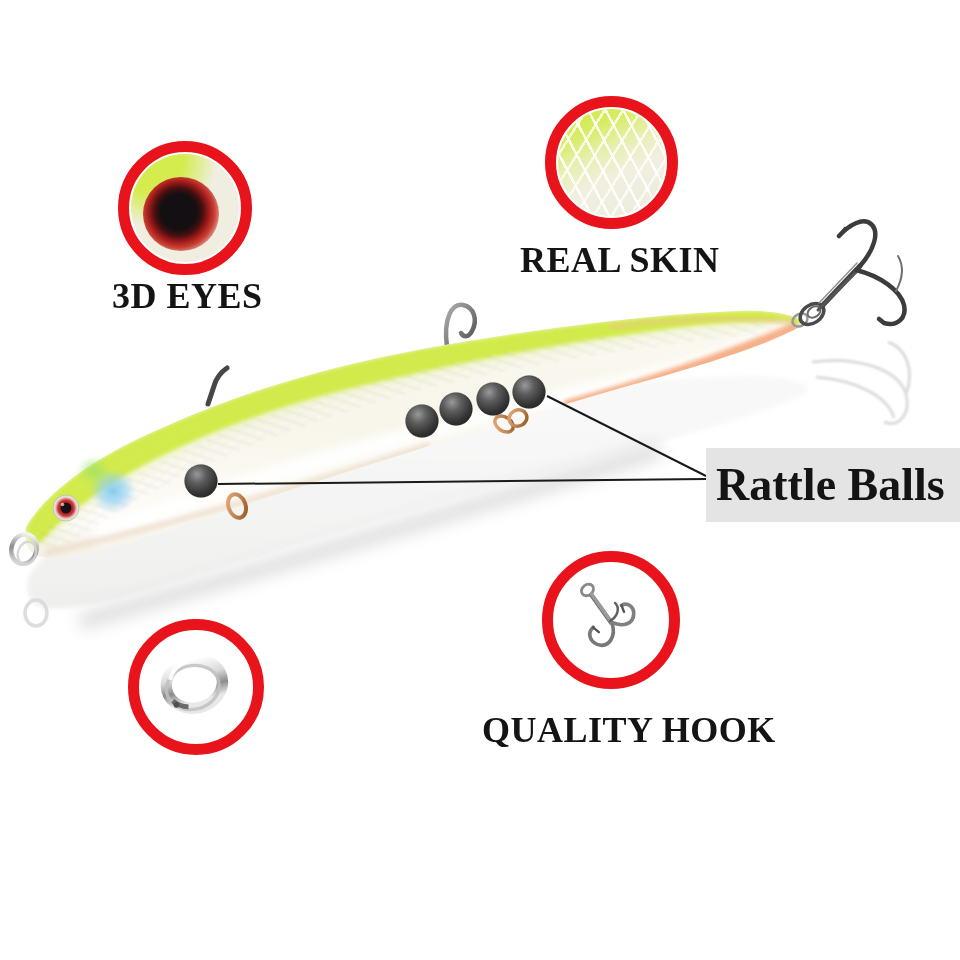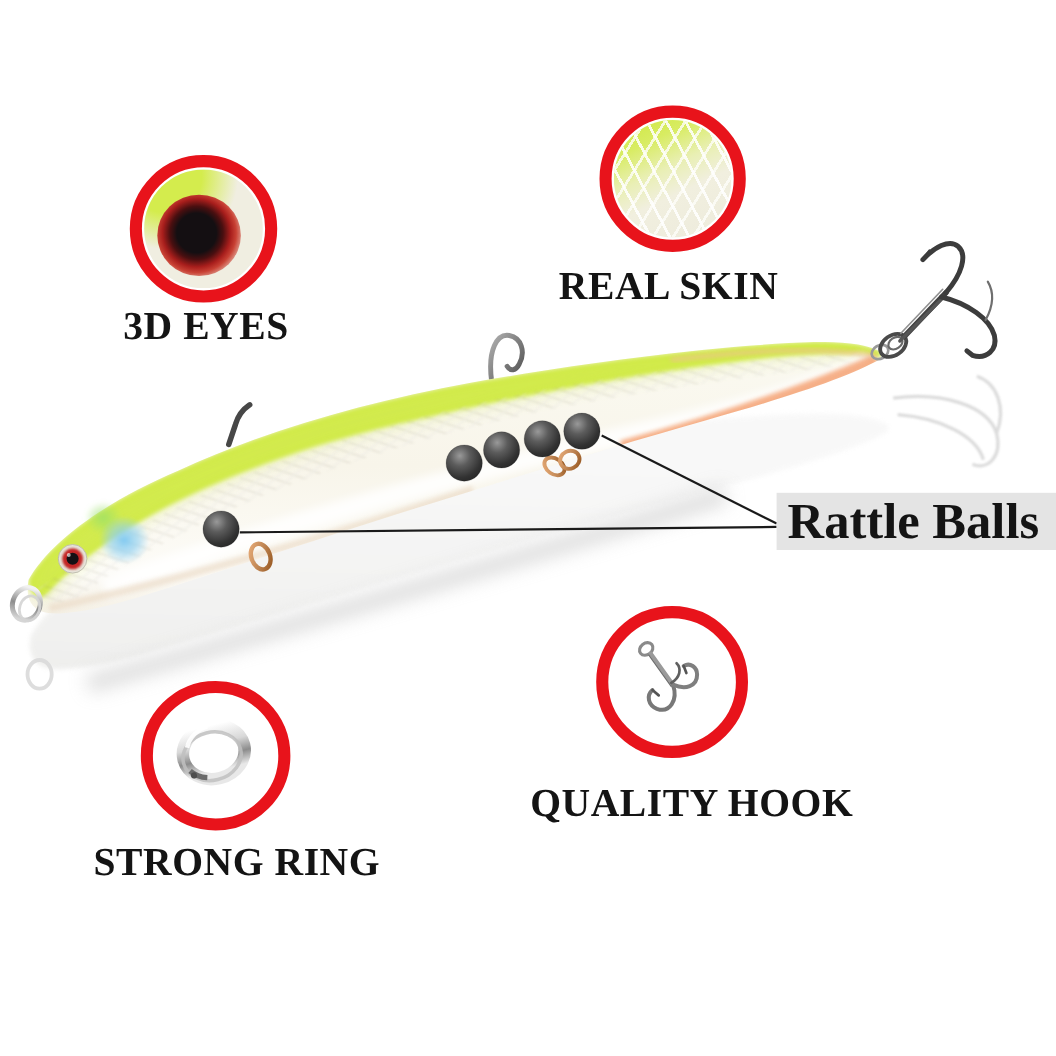--- a/index.html
+++ b/index.html
@@ -7,25 +7,25 @@
     position:relative;width:960px;height:960px;background:#ffffff;overflow:hidden;
     font-family:"Liberation Serif","DejaVu Serif",serif;
   }
   .scene{position:absolute;left:0;top:0;width:960px;height:960px;}
   
   .feature-label{
     position:absolute;font-weight:bold;font-size:36px;line-height:1;
     color:#141414;letter-spacing:.5px;white-space:nowrap;
   }
   #label-eyes{left:112px;top:278px;}
-  #label-skin{left:508px;top:242px;text-align:center;}
+  #label-skin{left:520px;top:242px;text-align:center;}
   #label-hook{left:482px;top:712px;}
   #label-ring{left:85px;top:765px;}
   .rattle-box{
-    position:absolute;left:706px;top:448px;width:254px;height:52px;
+    position:absolute;left:706px;top:448px;width:254px;height:74px;
     background:#e4e4e4;display:flex;align-items:center;
   }
   .rattle-box .txt{
     font-weight:bold;font-size:46px;line-height:1;color:#141414;padding-left:10px;white-space:nowrap;
   }
   
   .callout{
     position:absolute;border-radius:50%;border:11px solid #e8131b;
     background:#ffffff;box-sizing:border-box;padding:2px;
   }
@@ -281,15 +281,14 @@
         <g transform="rotate(-14 66 64)" fill="none">
           <ellipse cx="66" cy="64" rx="35" ry="30" stroke="url(#rg)" stroke-width="14"></ellipse>
           <ellipse cx="63" cy="68" rx="33" ry="27" stroke="#bfbfbf" stroke-width="4" opacity=".85"></ellipse>
           <path d="M38 52 A34 29 0 0 1 66 34" stroke="#ffffff" stroke-width="5" opacity=".9"></path>
           <path d="M35 78 A33 28 0 0 0 52 90" stroke="#6a6a6a" stroke-width="6"></path>
           <circle cx="38" cy="84" r="3.5" fill="#4e4e4e" stroke="none"></circle>
         </g>
       </svg>
     </div>
   </div>
-  <div class="feature-label" id="label-ring">STRONG RING</div>
 
 </div>
 
 </body></html>

